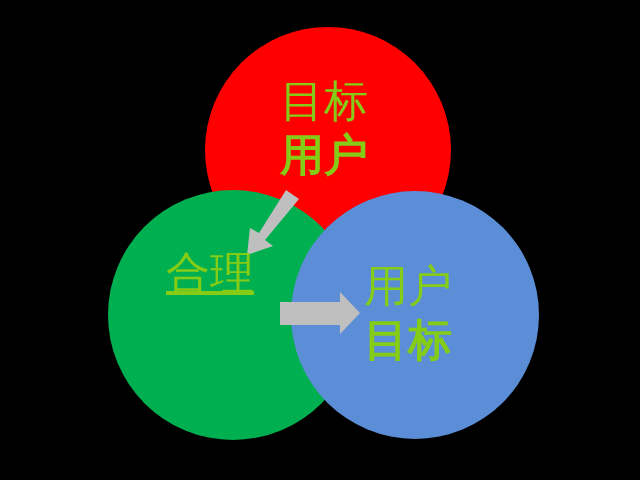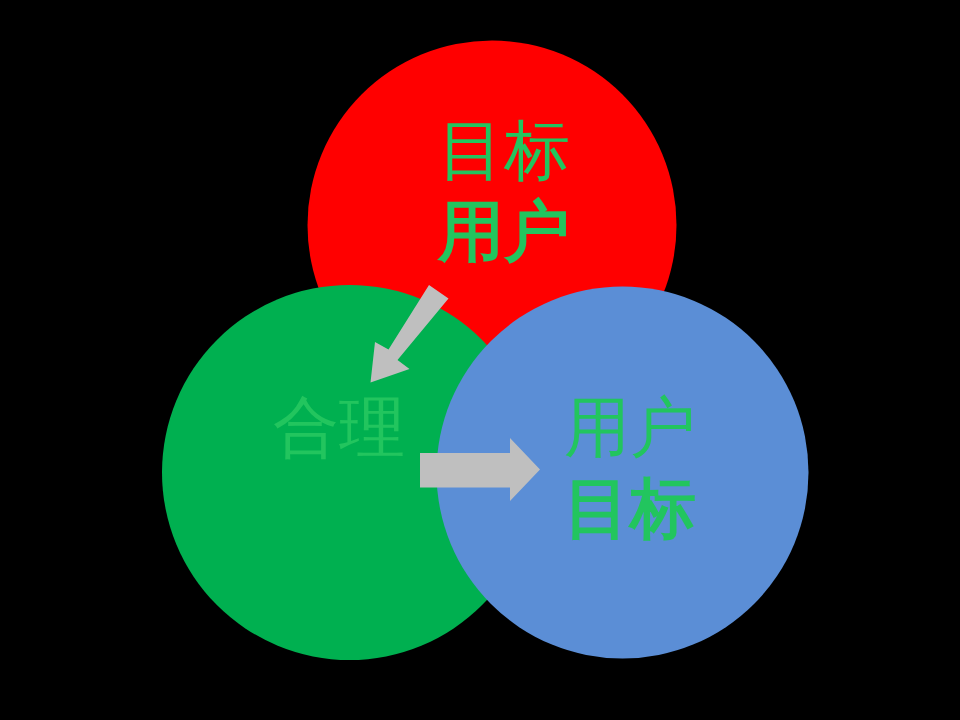--- a/index.html
+++ b/index.html
@@ -8,27 +8,27 @@
       position: relative; overflow: hidden;
       font-family: "DejaVu Sans", sans-serif;
     }
     .circle {
       position: absolute; border-radius: 50%;
     }
     #c-red { left: 205px; top: 27px; width: 246px; height: 246px; background: #ff0000; }
     #c-green { left: 108px; top: 190px; width: 250px; height: 250px; background: #00b050; }
     #c-blue { left: 291px; top: 191px; width: 248px; height: 248px; background: #5b8ed6; }
     .label {
-      position: absolute; color: #22c55e; text-align: right; line-height: 1;
+      position: absolute; color: #84cc16; text-align: left; line-height: 1;
       font-size: 44px; white-space: nowrap;
     }
     .label .l1 { display: block; font-weight: normal; }
     .label .l2 { display: block; font-weight: bold; margin-top: 10px; }
     #lbl-red { left: 280px; top: 79px; width: 100px; }
-    #lbl-green { left: 166px; top: 264px; width: 104px; }
+    #lbl-green { left: 166px; top: 251px; width: 104px; text-decoration: underline; }
     #lbl-blue { left: 364px; top: 264px; width: 100px; }
     svg.arrows { position: absolute; left: 0; top: 0; }
   </style>
 </head>
 <body>
 
 <div id="c-red" class="circle"></div>
 <div id="c-green" class="circle"></div>
 <div id="c-blue" class="circle"></div>
 

